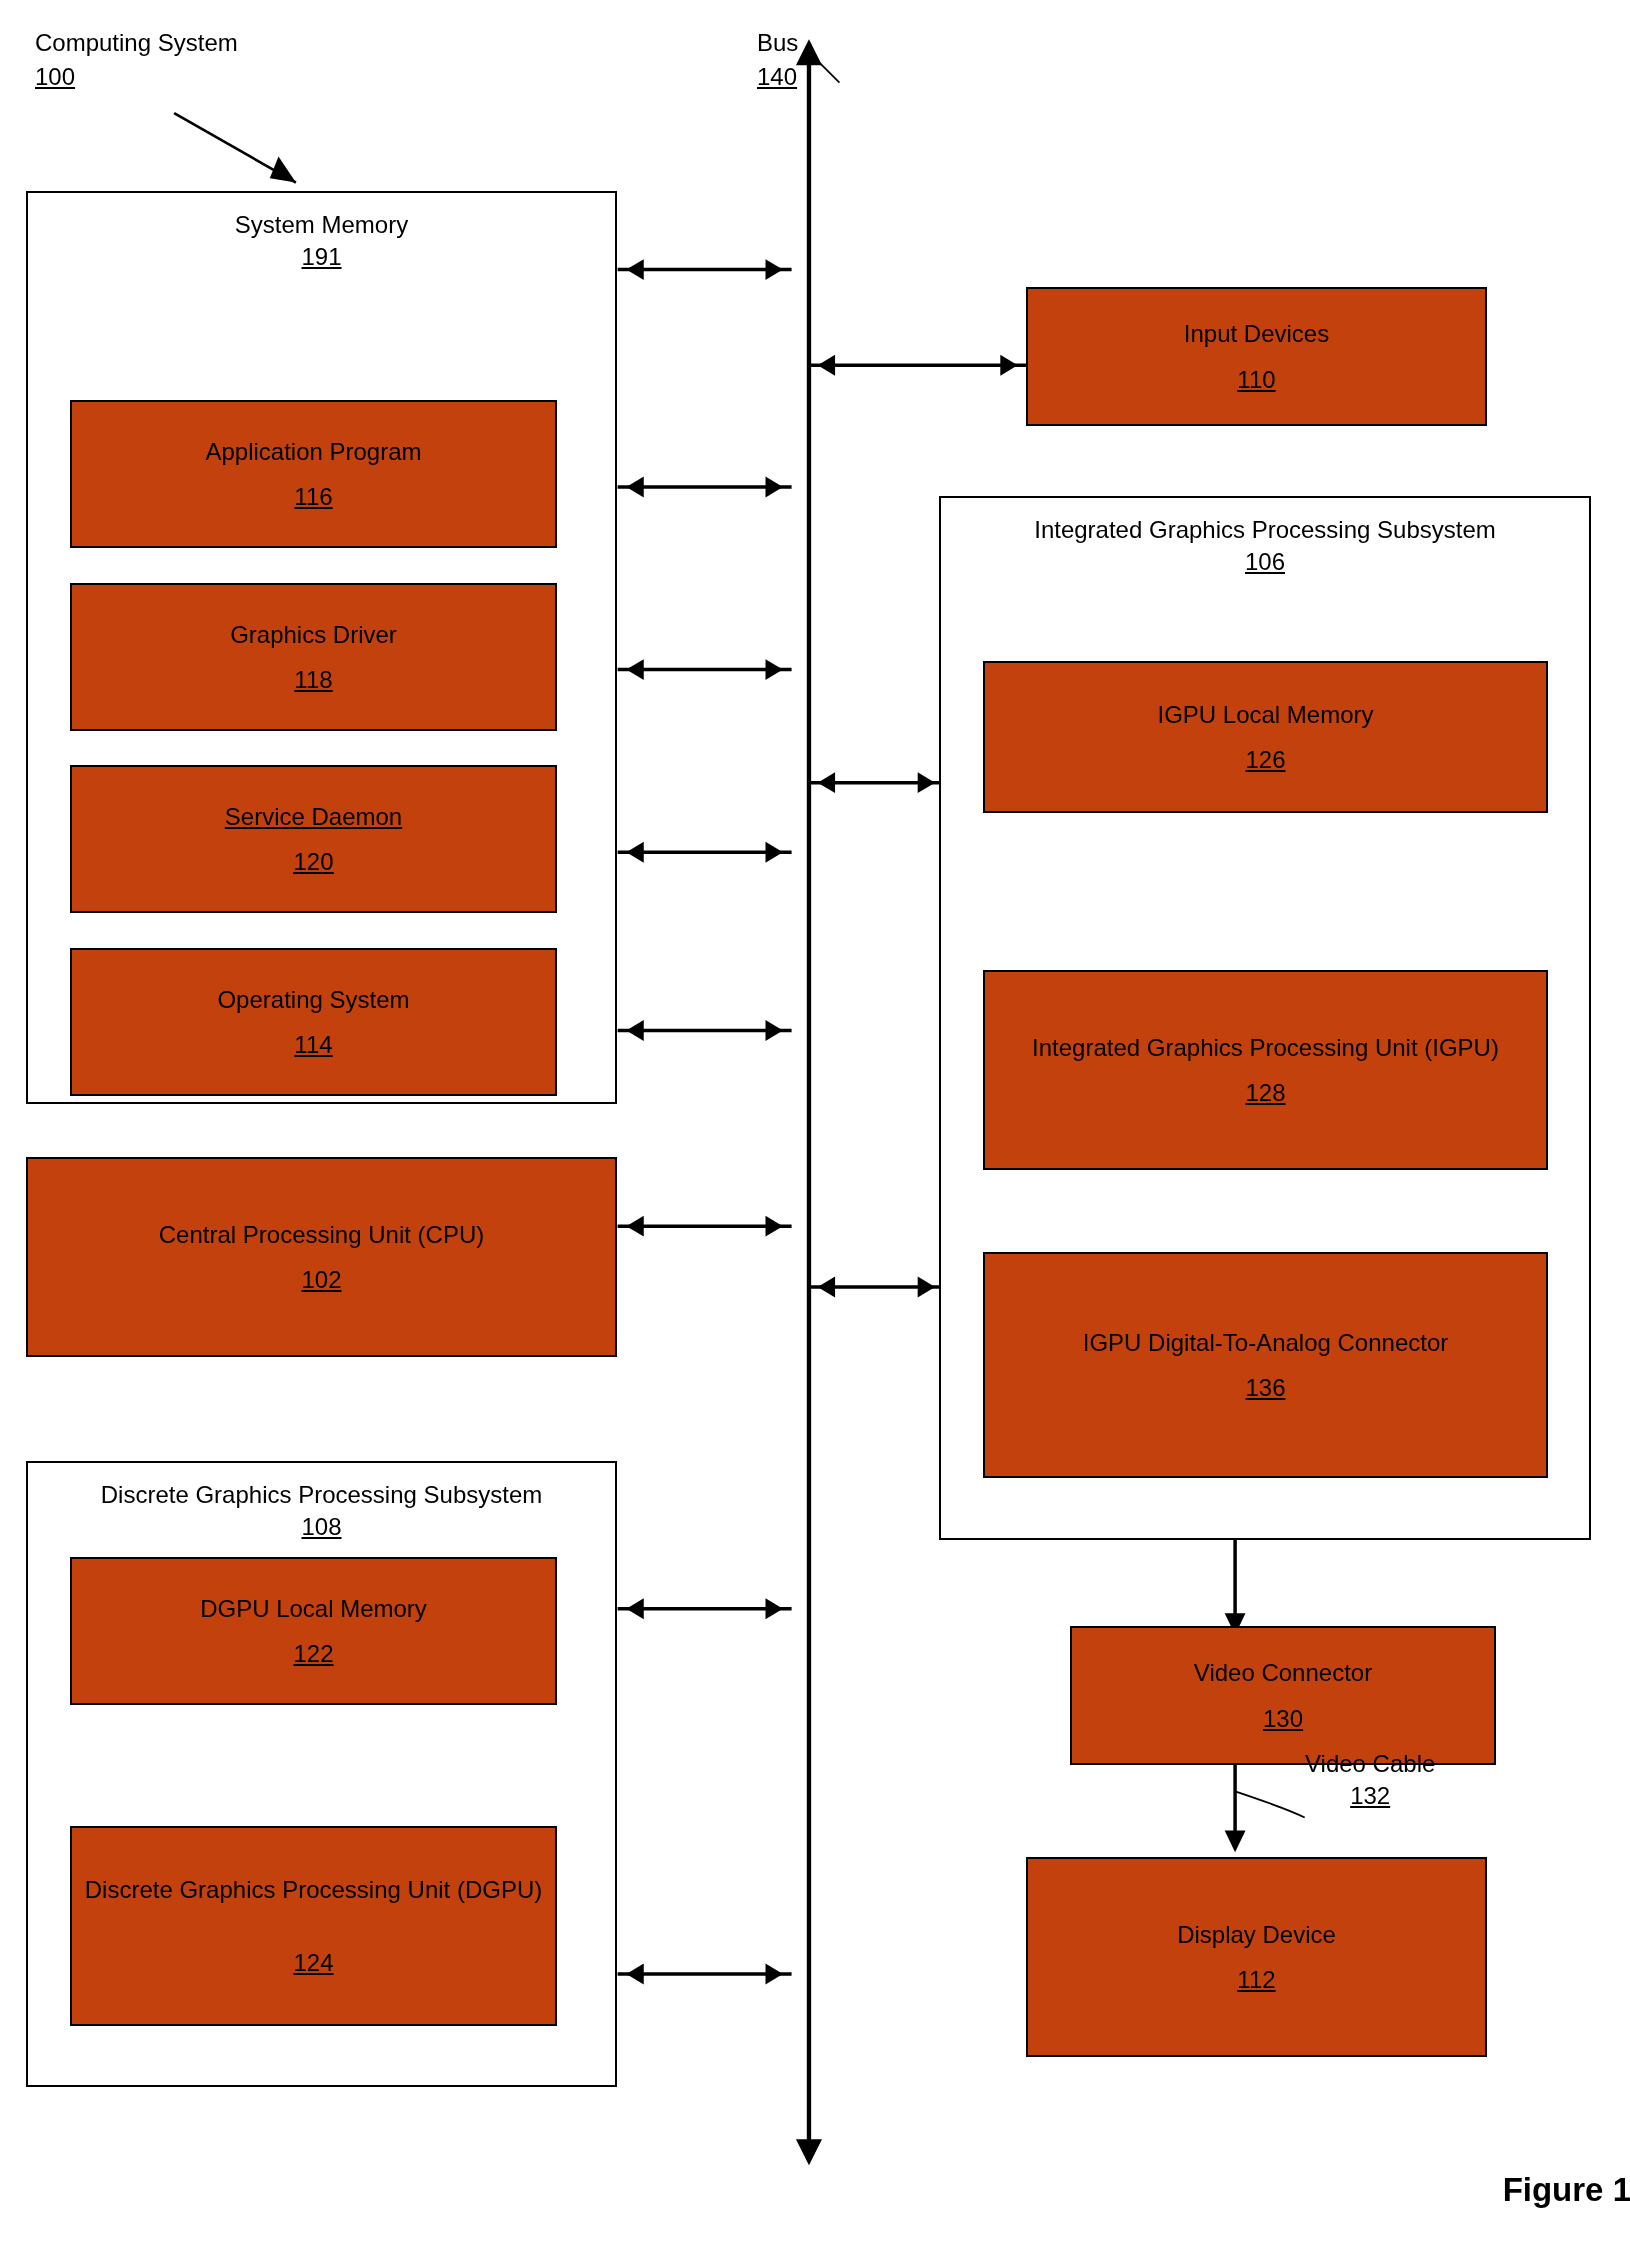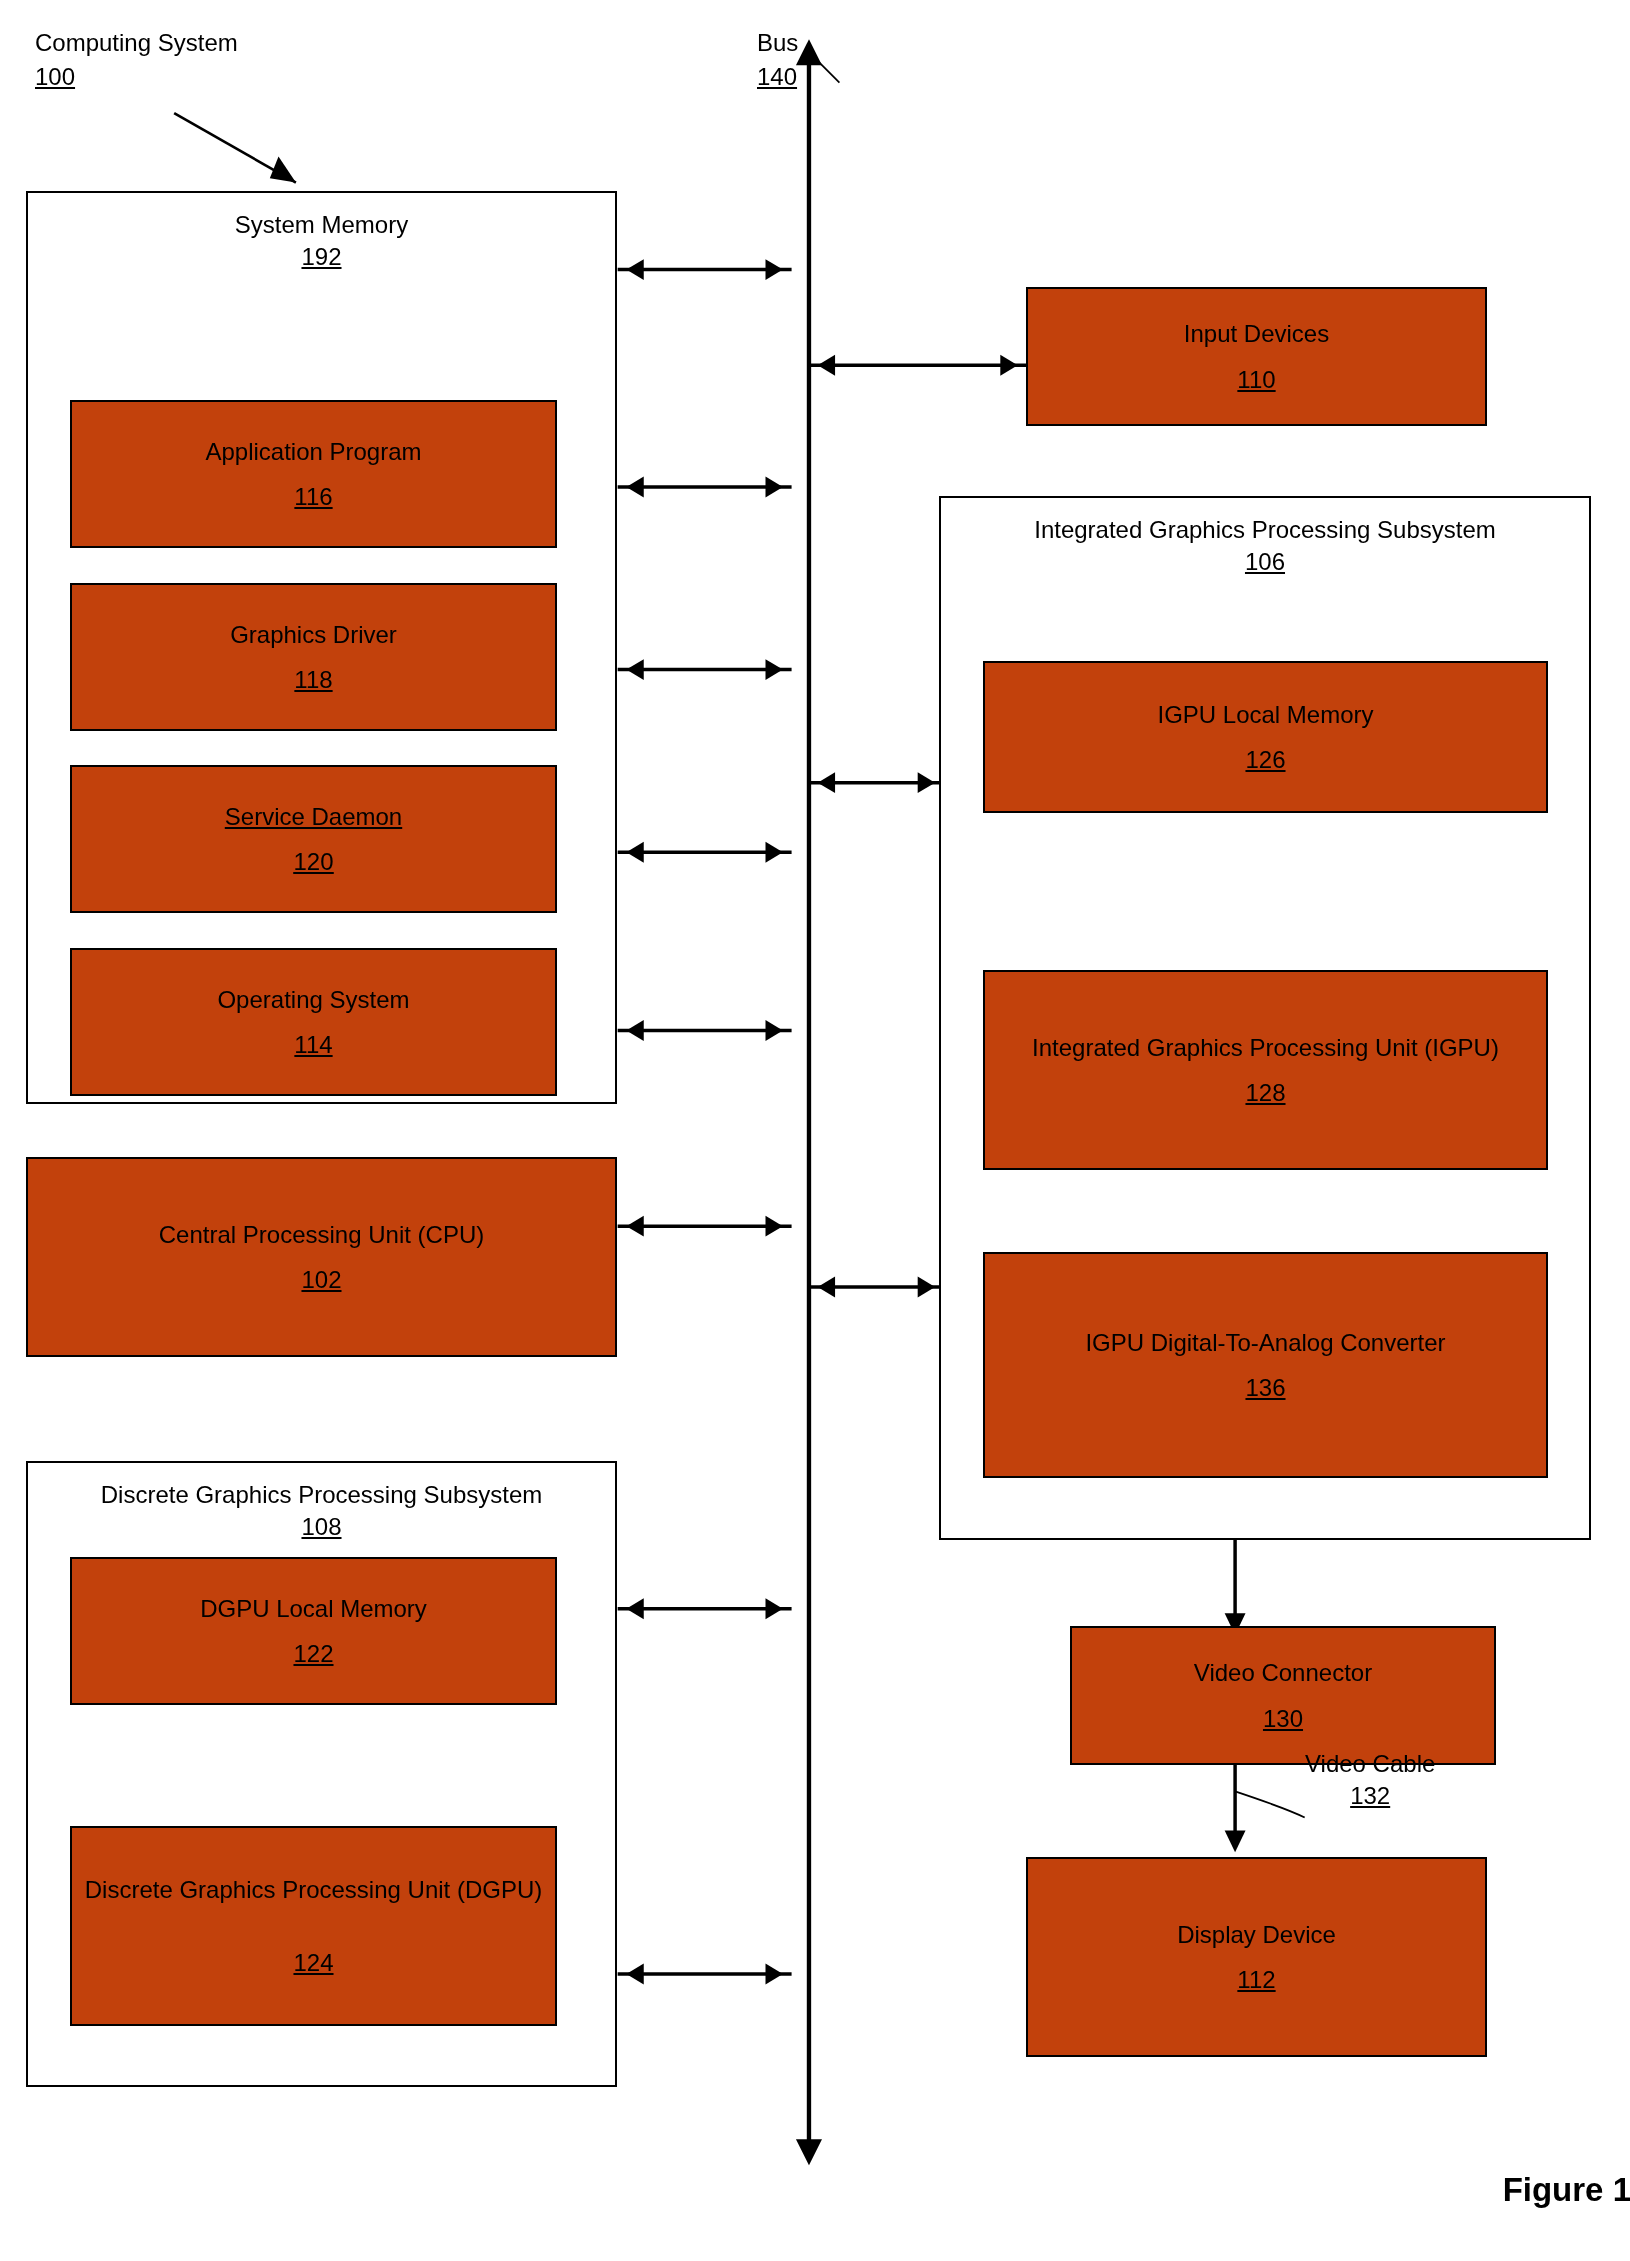--- a/index.html
+++ b/index.html
@@ -163,21 +163,21 @@
     <line x1="1420" y1="1990" x2="1420" y2="2120" stroke="#000" stroke-width="4"></line>
     <polygon points="1420,2130 1408,2105 1432,2105" fill="#000"></polygon>
 
     <path d="M 1420 2060 Q 1480 2080 1500 2090" stroke="#000" stroke-width="2" fill="none"></path>
 
   </svg>
 
   <div class="outer-box" style="left:26px; top:191px; width:591px; height:913px;">
     <div class="label-text" style="top:15.7px; left:0; right:0; text-align:center;">
       <span>System Memory</span><br>
-      <span class="label-num">192</span>
+      <span class="label-num">191</span>
     </div>
   </div>
 
   <div class="box" style="left:70px; top:400px; width:487px; height:148px;">
     <span class="box-label">Application Program</span>
     <span class="box-num">116</span>
   </div>
 
   <div class="box" style="left:70px; top:583px; width:487px; height:148px;">
     <span class="box-label">Graphics Driver</span>
@@ -232,21 +232,21 @@
     <span class="box-label">IGPU Local Memory</span>
     <span class="box-num">126</span>
   </div>
 
   <div class="box" style="left:983px; top:970px; width:565px; height:200px;">
     <span class="box-label">Integrated Graphics Processing Unit (IGPU)</span>
     <span class="box-num">128</span>
   </div>
 
   <div class="box" style="left:983px; top:1252px; width:565px; height:226px;">
-    <span class="box-label">IGPU Digital-To-Analog Converter</span>
+    <span class="box-label">IGPU Digital-To-Analog Connector</span>
     <span class="box-num">136</span>
   </div>
 
   <div class="box" style="left:1070px; top:1626px; width:426px; height:139px;">
     <span class="box-label">Video Connector</span>
     <span class="box-num">130</span>
   </div>
 
   <div class="label-text" style="left:1305px; top:1748px;">
     <span>Video Cable</span><br>

